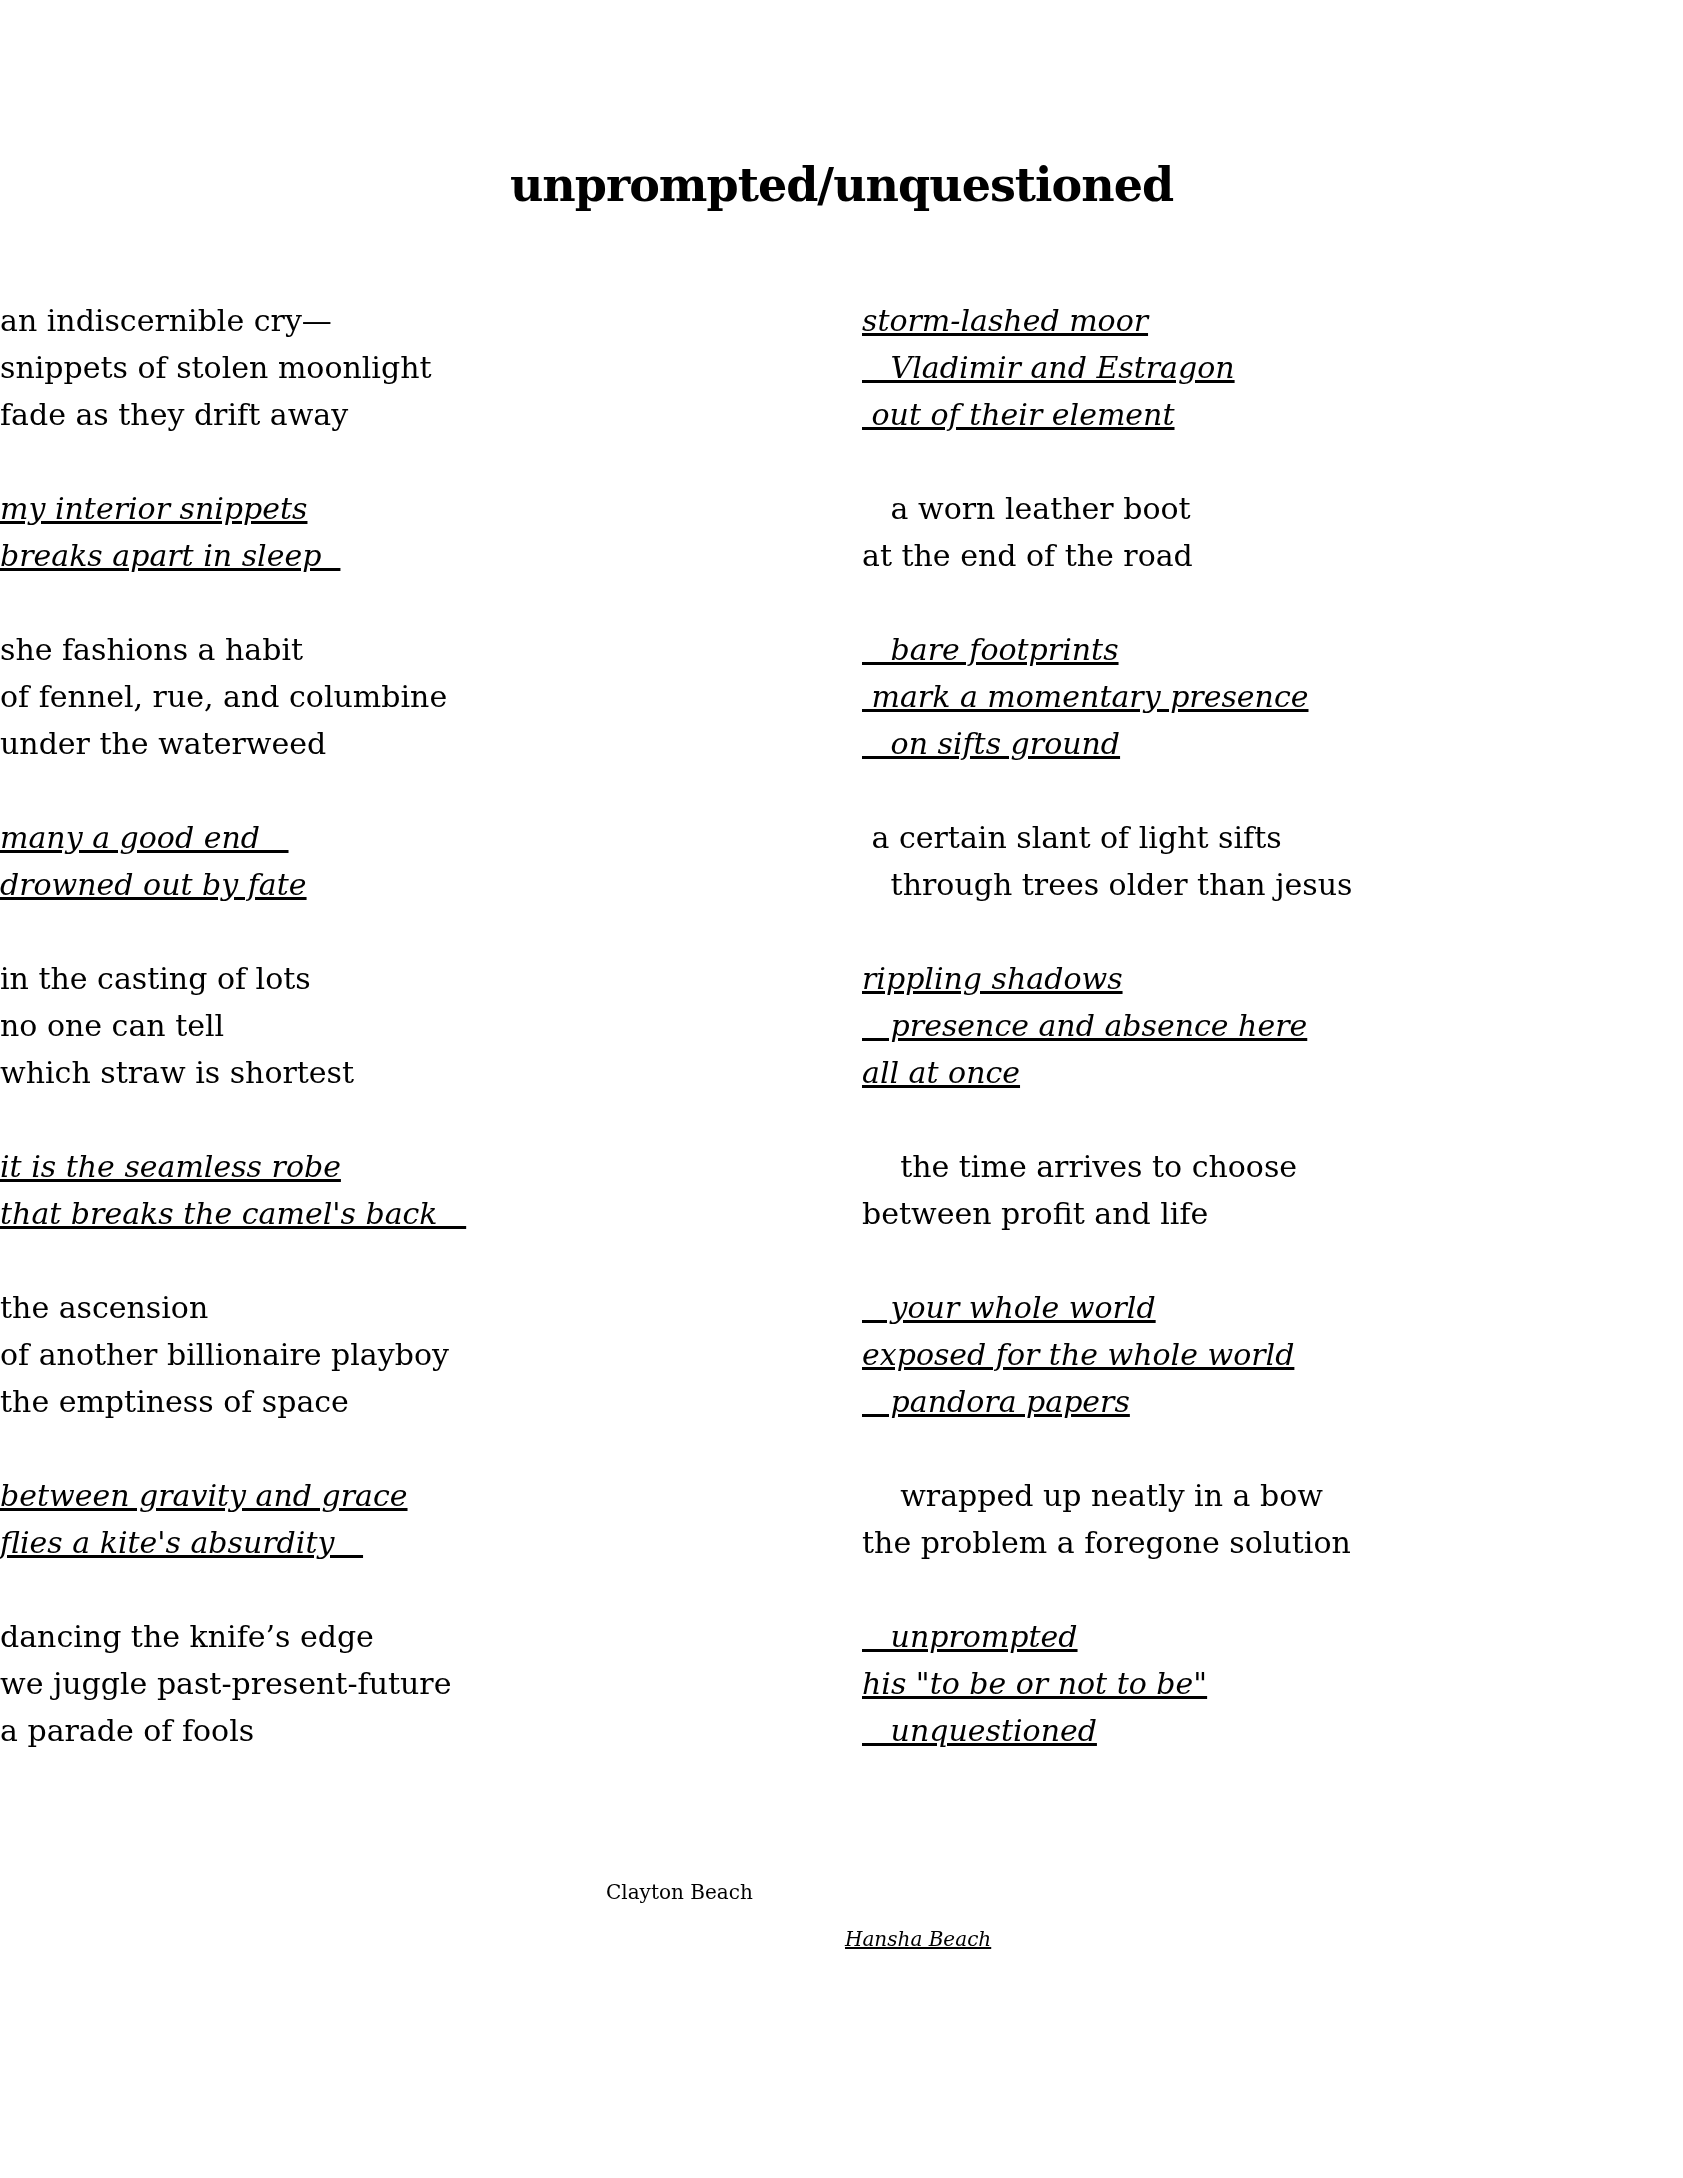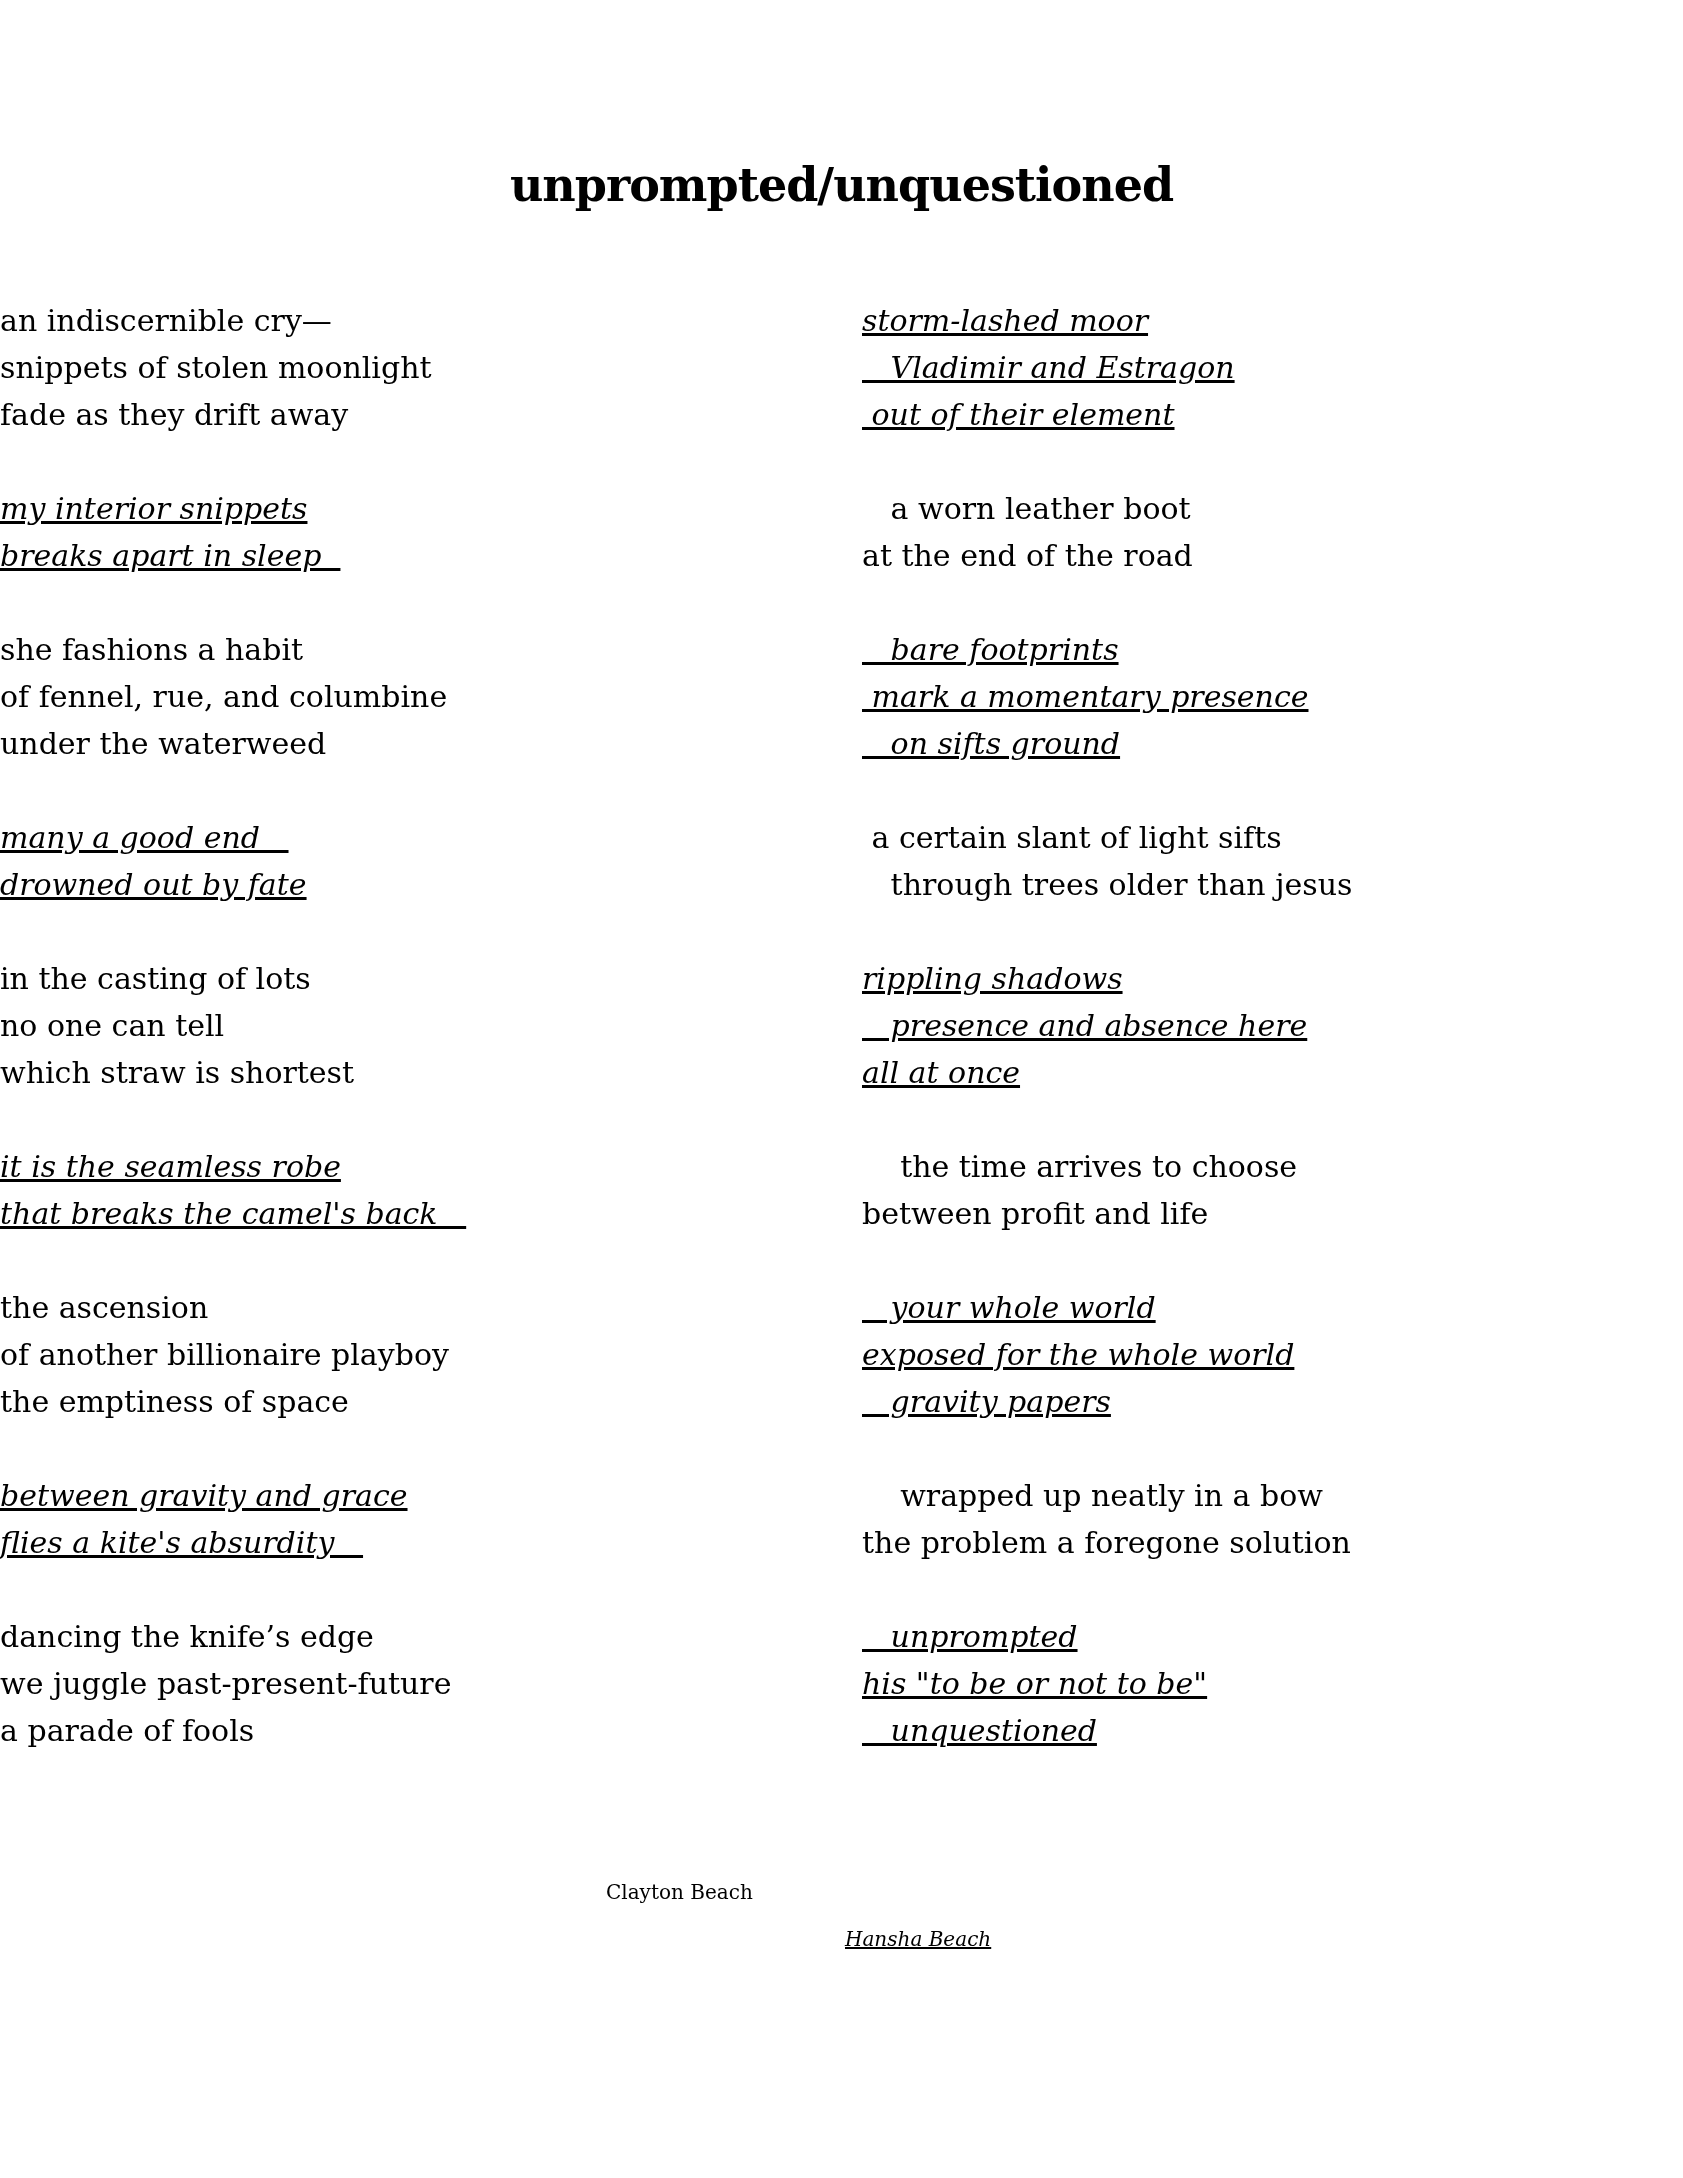--- a/index.html
+++ b/index.html
@@ -92,21 +92,21 @@
       <div class="stanza">
         <div class="col-left"><div class="poem-line">in the casting of lots   </div><div class="poem-line">no one can tell</div><div class="poem-line">which straw is shortest   </div></div>
         <div class="col-right italic"><div class="poem-line">rippling shadows</div><div class="poem-line">   presence and absence here</div><div class="poem-line">all at once</div></div>
       </div>
       <div class="stanza">
         <div class="col-left italic"><div class="poem-line">it is the seamless robe</div><div class="poem-line">that breaks the camel's back   </div></div>
         <div class="col-right"><div class="poem-line">    the time arrives to choose</div><div class="poem-line">between profit and life</div></div>
       </div>
       <div class="stanza">
         <div class="col-left"><div class="poem-line">the ascension</div><div class="poem-line">of another billionaire playboy   </div><div class="poem-line">the emptiness of space</div></div>
-        <div class="col-right italic"><div class="poem-line">   your whole world</div><div class="poem-line">exposed for the whole world</div><div class="poem-line">   gravity papers</div></div>
+        <div class="col-right italic"><div class="poem-line">   your whole world</div><div class="poem-line">exposed for the whole world</div><div class="poem-line">   pandora papers</div></div>
       </div>
       <div class="stanza">
         <div class="col-left italic"><div class="poem-line">between gravity and grace</div><div class="poem-line">flies a kite's absurdity   </div></div>
         <div class="col-right"><div class="poem-line">    wrapped up neatly in a bow</div><div class="poem-line">the problem a foregone solution</div></div>
       </div>
       <div class="stanza">
         <div class="col-left"><div class="poem-line">dancing the knife’s edge</div><div class="poem-line">we juggle past-present-future   </div><div class="poem-line">a parade of fools</div></div>
         <div class="col-right italic"><div class="poem-line">   unprompted</div><div class="poem-line">his "to be or not to be"</div><div class="poem-line">   unquestioned</div></div>
       </div>
     </div>

